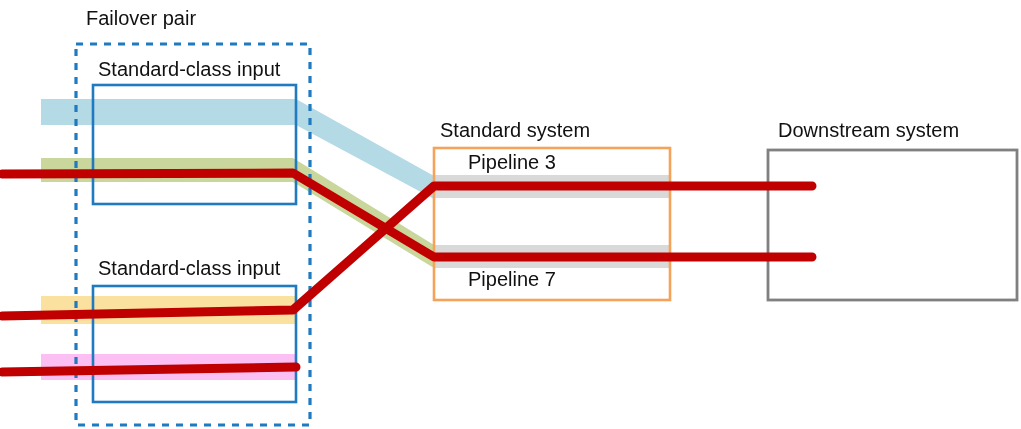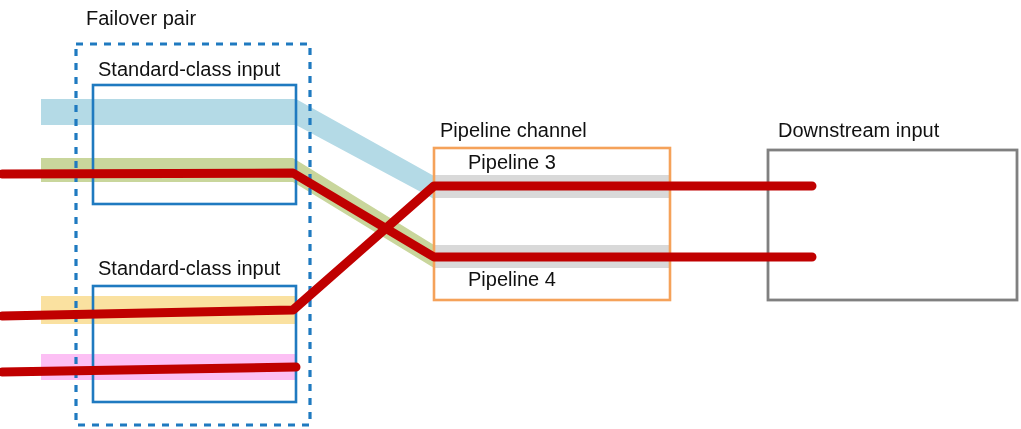--- a/index.html
+++ b/index.html
@@ -48,21 +48,21 @@
       <polyline points="2,372 296,367"></polyline>
     </g>
   </svg>
 
   <div class="lbl" style="left:86px;top:6px;">Failover pair</div>
 
   <div class="lbl" style="left:98px;top:57px;">Standard-class input</div>
 
   <div class="lbl" style="left:98px;top:256px;">Standard-class input</div>
 
-  <div class="lbl" style="left:440px;top:118px;">Pipeline channel</div>
+  <div class="lbl" style="left:440px;top:118px;">Standard system</div>
 
   <div class="lbl" style="left:468px;top:150px;">Pipeline 3</div>
 
-  <div class="lbl" style="left:468px;top:267px;">Pipeline 4</div>
+  <div class="lbl" style="left:468px;top:267px;">Pipeline 7</div>
 
-  <div class="lbl" style="left:778px;top:118px;">Downstream input</div>
+  <div class="lbl" style="left:778px;top:118px;">Downstream system</div>
 
 </div>
 
 </body></html>

